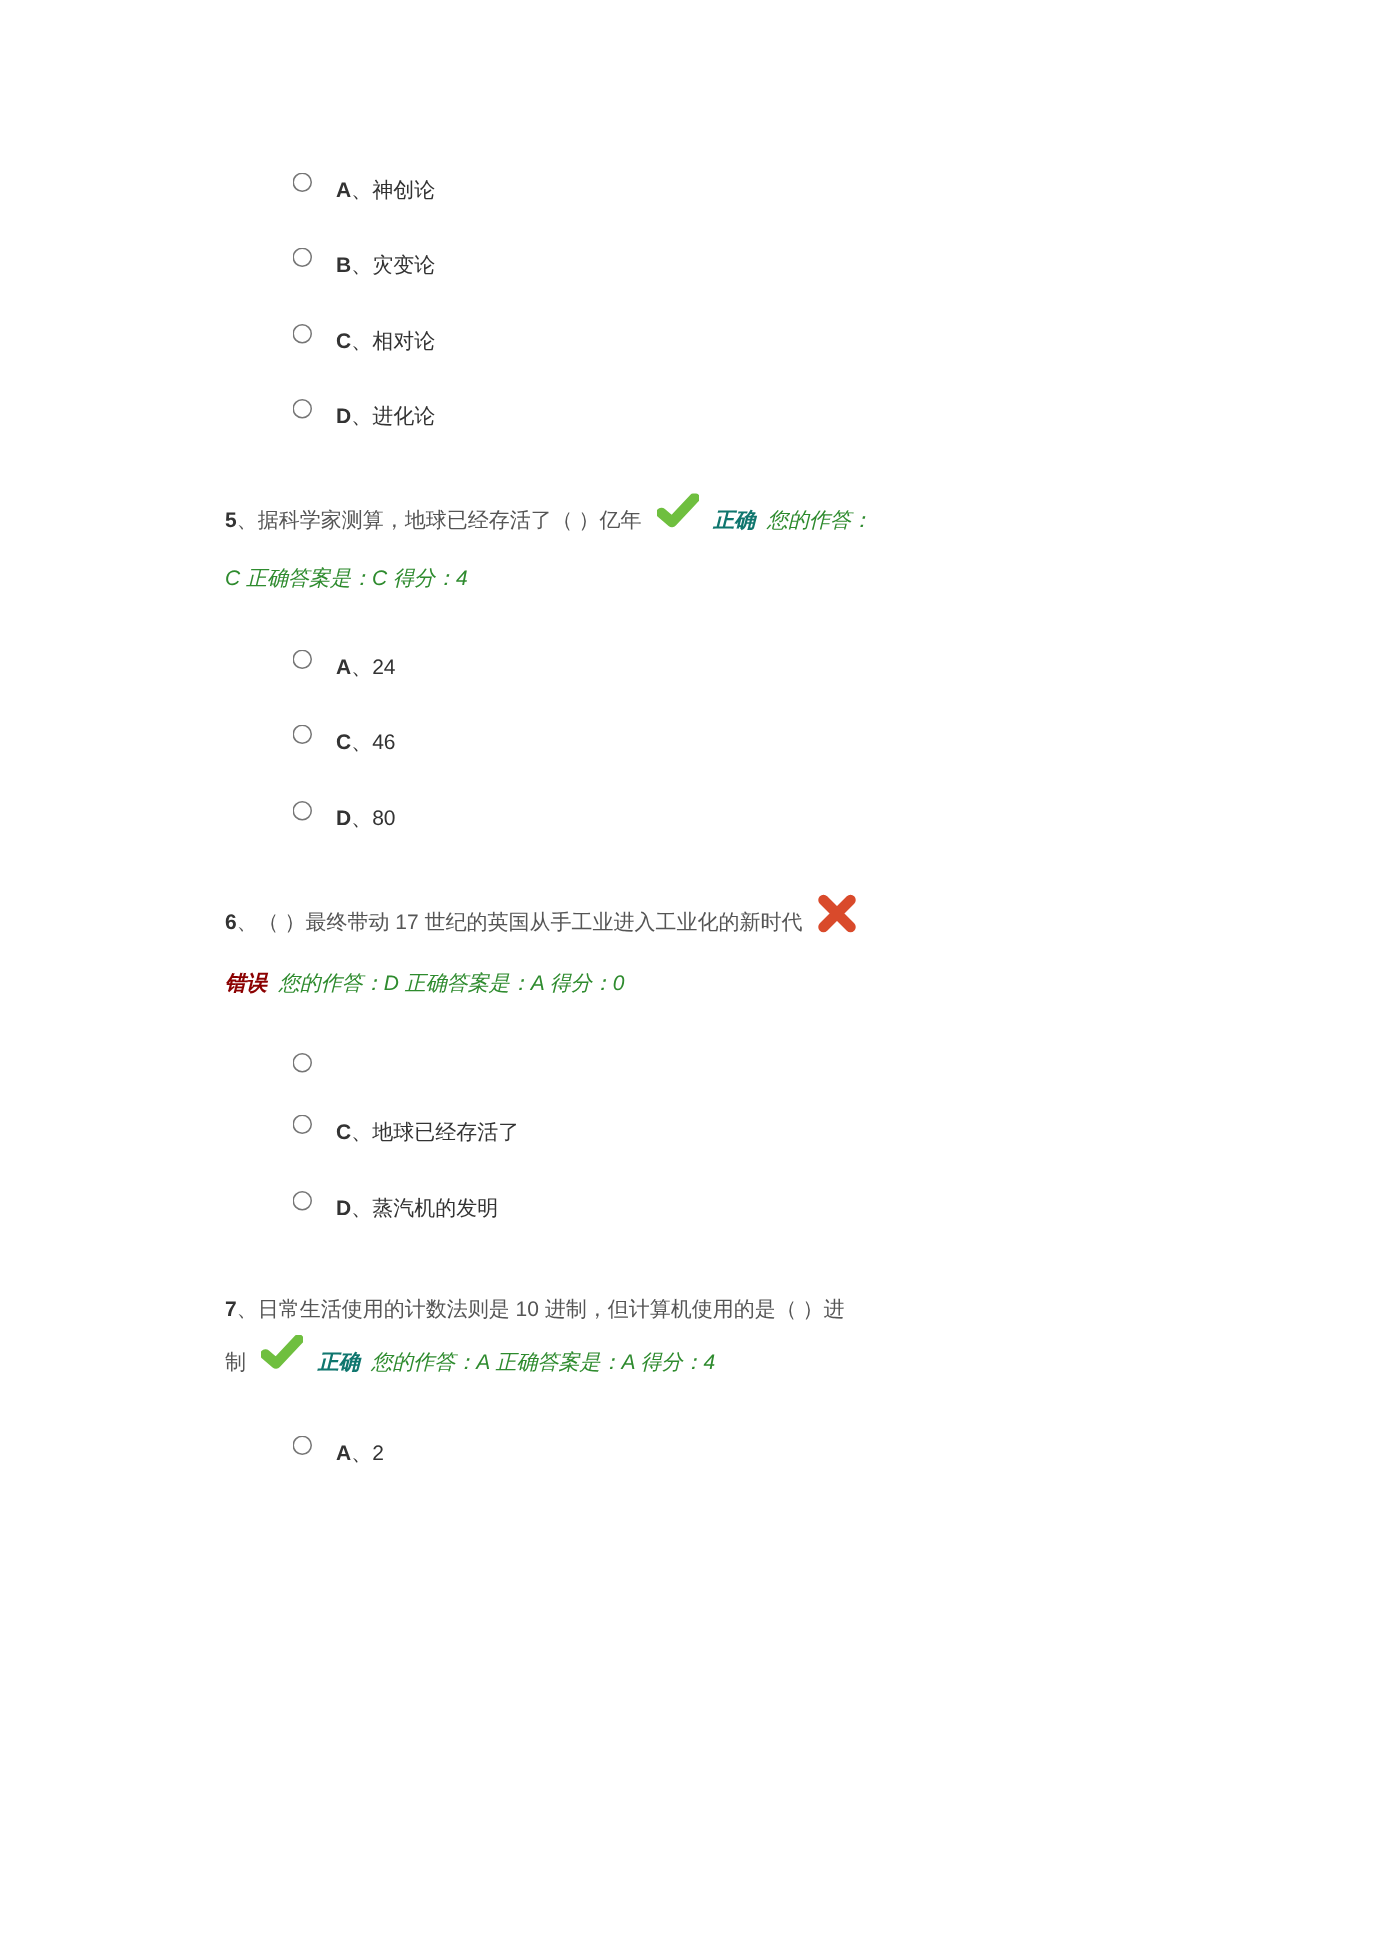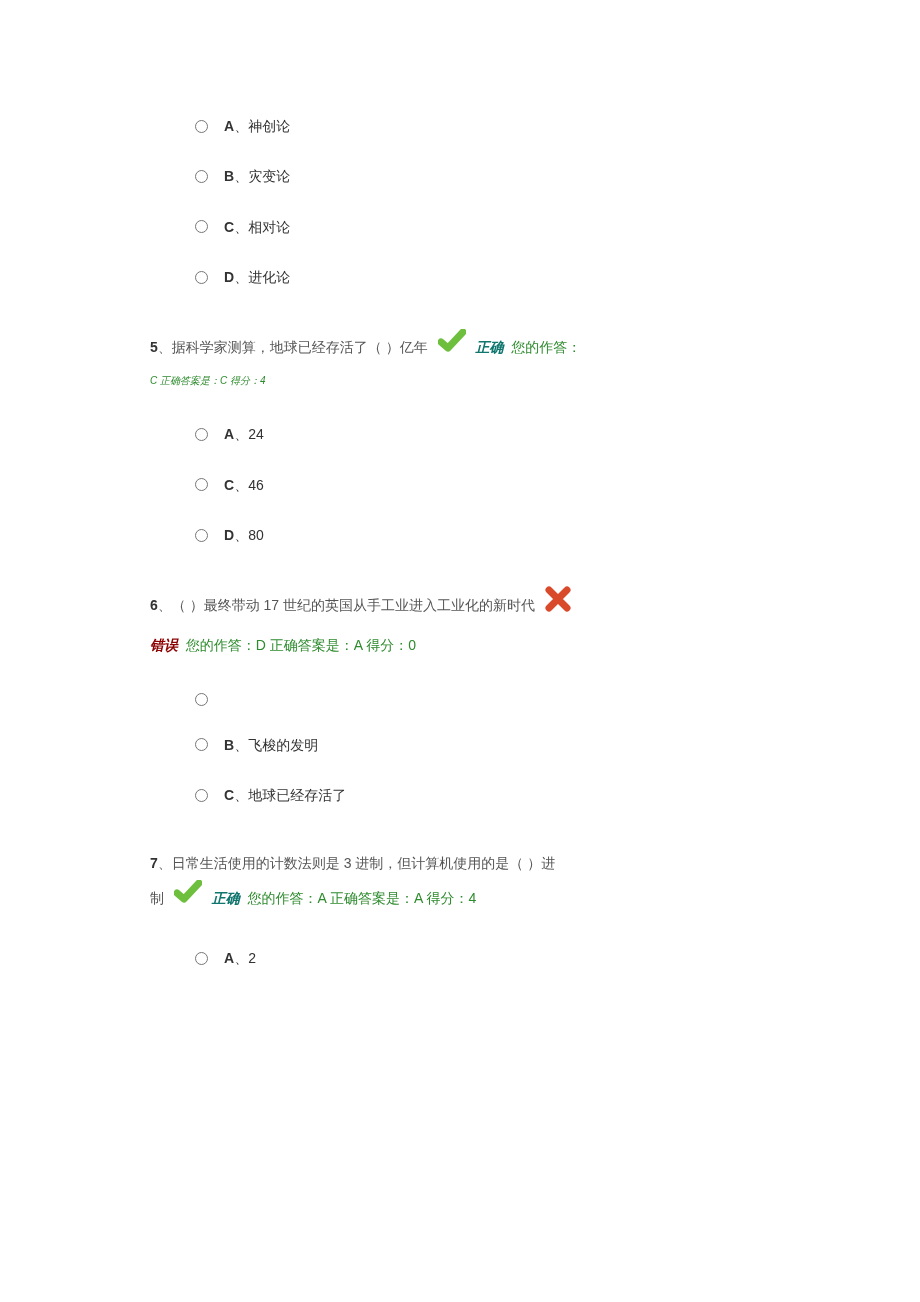--- a/index.html
+++ b/index.html
@@ -14,21 +14,20 @@
     }
     .question-block {
       margin-bottom: 40px;
     }
     .options {
       padding-left: 45px;
       margin-top: 15px;
     }
     .option-row {
       display: flex;
-      align-items: center;
       margin-bottom: 28px;
     }
     .radio {
       width: 13px;
       height: 13px;
       margin-right: 16px;
       flex-shrink: 0;
     }
     .option-label {
       font-size: 14px;
@@ -38,27 +37,27 @@
       font-weight: bold;
     }
     .question-stem {
       font-size: 14px;
       color: #555;
       margin-bottom: 4px;
       line-height: 2.4;
     }
     .q-num { font-weight: bold; color: #333; }
     .feedback {
-      font-size: 10px;
+      font-size: 14px;
       font-style: italic;
       color: #2e8b2e;
       margin-bottom: 30px;
       line-height: 2.4;
     }
-    .feedback-green { color: #2e8b2e; }
+    .feedback-green { color: #2e8b2e; font-style: italic; }
     .status-label-correct {
       color: #0f766e;
       font-style: italic;
       font-weight: bold;
     }
     .status-label-wrong {
       color: #8b0000;
       font-style: italic;
       font-weight: bold;
       text-align: right;
@@ -134,32 +133,32 @@
   <div style="margin-bottom:30px; line-height:2.4;">
     <span class="status-label-wrong">错误</span>
     <span class="feedback-green">&nbsp;<span>您的作答：</span><span>D  正确答案是：A  得分：0</span></span>
   </div>
   <div class="options">
     <div class="option-row">
       <input type="radio" class="radio" style="">
     </div>
     <div class="option-row">
       <input type="radio" class="radio" style="">
-      <span class="option-label"><span class="option-letter">B</span><span>、飞梭的发明</span></span>
+      <span class="option-label"><span class="option-letter">C</span><span>、地球已经存活了</span></span>
     </div>
     <div class="option-row">
       <input type="radio" class="radio" style="">
-      <span class="option-label"><span class="option-letter">C</span><span>、地球已经存活了</span></span>
+      <span class="option-label"><span class="option-letter">D</span><span>、蒸汽机的发明</span></span>
     </div>
   </div>
 </div>
 
 <div class="question-block">
   <div class="question-stem" style="margin-bottom:0;">
-    <span class="q-num stem-inline">7</span><span class="stem-inline">、日常生活使用的计数法则是 3 进制，但计算机使用的是（ ）进</span>
+    <span class="q-num stem-inline">7</span><span class="stem-inline">、日常生活使用的计数法则是 10 进制，但计算机使用的是（ ）进</span>
   </div>
   <div style="margin-bottom:30px; line-height:2.4;">
     <span class="stem-inline" style="color:#555;">制</span>
     <span class="check-icon">
       <svg width="28" height="24" viewBox="0 0 28 24">
           <path d="M3 13 L10 19 L25 3" stroke="#6fbf3f" stroke-width="7" fill="none" stroke-linecap="round" stroke-linejoin="round"></path>
         </svg>
     </span>
     <span class="status-label-correct stem-inline">正确</span>
     <span class="feedback-green stem-inline">&nbsp;<span>您的作答：</span><span>A  正确答案是：A  得分：4</span></span>

